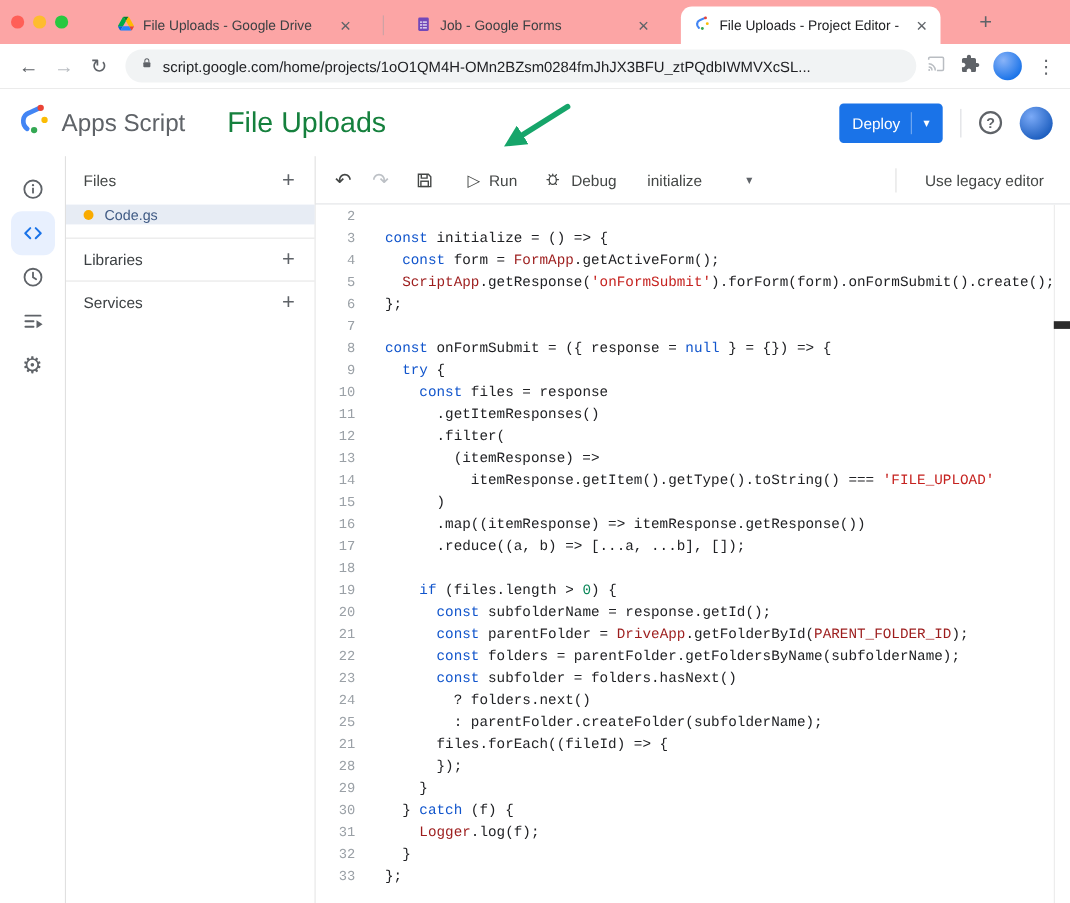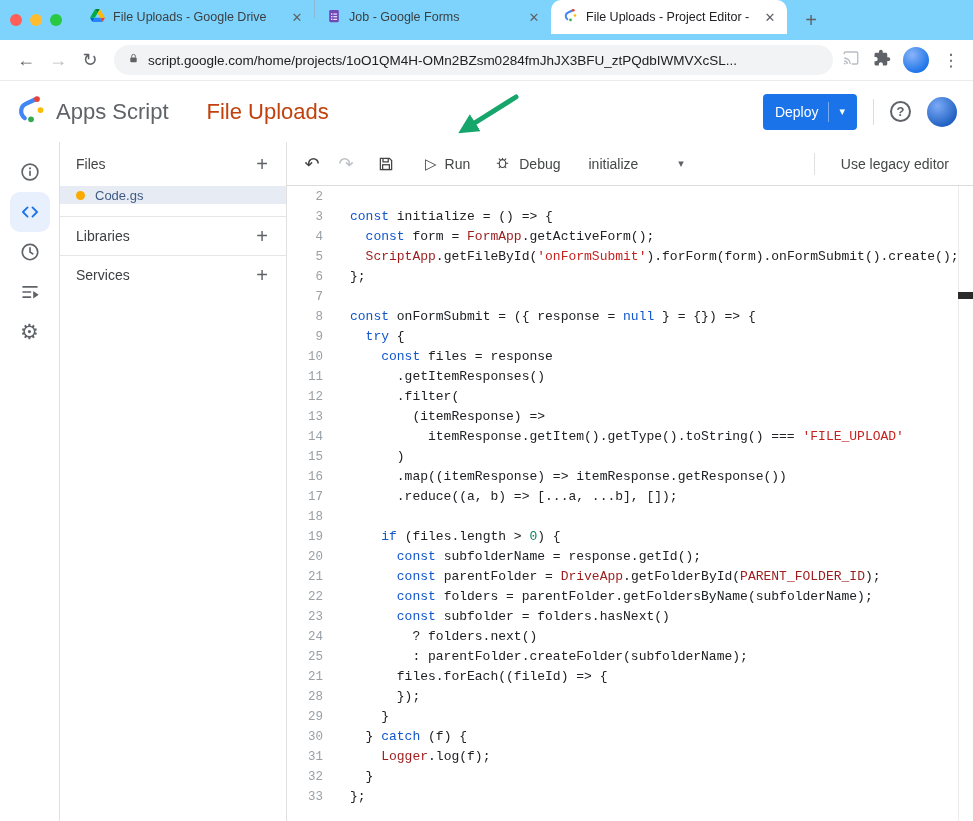--- a/index.html
+++ b/index.html
@@ -1,21 +1,21 @@
 <!DOCTYPE html>
 <html style="--accent: #1a73e8; --annotation-arrow: #16a56a; --tok-keyword: #1155cc; --tok-default: #202124; --tok-service: #9c1c1c; --tok-string: #c5221f; --tok-number: #098658; --file-dirty-dot: #f9ab00;"><head>
 <meta charset="utf-8">
 <style>
   * { margin:0; padding:0; box-sizing:border-box; }
   html,body { background:#fff; }
   body { font-family:"Liberation Sans", sans-serif; color:#202124; }
   .window { width:973px; height:821px; position:relative; overflow:hidden; background:#fff; }
 
   
-  .tabstrip { height:40px; background:#7dd3fc; display:flex; align-items:flex-start; padding-left:10px; }
+  .tabstrip { height:40px; background:#fca5a5; display:flex; align-items:flex-end; padding-left:10px;gap:17px; }
   .traffic { display:flex; gap:8px; margin-right:16px; align-self:center; }
   .tl { width:12px; height:12px; border-radius:50%; }
   .tl.red{background:#ff5f57}.tl.yellow{background:#febc2e}.tl.green{background:#28c840}
   .tab { display:flex; align-items:center; gap:8px; width:236px; height:34px; padding:0 8px 0 12px;
          border-radius:10px 10px 0 0; font-size:12.5px; color:#3c4043; cursor:default; }
   .tab.active { background:#fff; color:#202124; }
   .tab-title { flex:1; white-space:nowrap; overflow:hidden; text-overflow:ellipsis; }
   .tab-close { font-size:13px; color:#5f6368; width:18px; height:18px; display:grid; place-items:center; border-radius:50%; }
   .tab-sep { width:1px; height:18px; background:#9aa0a6; opacity:.5; margin-bottom:8px; }
   .newtab { font-size:20px; color:#5f6368; align-self:center; margin-left:10px; width:28px; height:28px;
@@ -29,21 +29,21 @@
              padding:0 14px; gap:9px; margin:0 8px; min-width:0; }
   .url-text { font-size:13.5px; color:#202124; white-space:nowrap; overflow:hidden; }
   .urlbar-right { display:flex; align-items:center; gap:12px; padding-right:2px; }
   .mini-avatar { width:26px; height:26px; border-radius:50%;
                  background:radial-gradient(circle at 35% 30%, #8ab4f8, #1a73e8 75%); }
   .kebab { font-size:17px; color:#5f6368; width:20px; text-align:center; }
 
   
   .app-header { height:61px; display:flex; align-items:center; padding:0 16px; background:#fff; }
   .product { font-size:22px; color:#5f6368; margin-left:10px; }
-  .project-title { font-size:22px; color:#c2410c; margin-left:38px; }
+  .project-title { font-size:26px; color:#15803d; margin-left:38px; }
   .header-right { margin-left:auto; display:flex; align-items:center; gap:16px; }
   .deploy-btn { background:var(--accent,#1a73e8); color:#fff; height:36px; border:none; border-radius:4px;
                 display:flex; align-items:center; padding:0 12px; font-size:14px; gap:10px; cursor:pointer;
                 font-family:inherit; }
   .deploy-sep { width:1px; height:20px; background:rgba(255,255,255,.4); }
   .deploy-caret { font-size:11px; }
   .header-divider { width:1px; height:26px; background:#dadce0; }
   .help-btn { width:21px; height:21px; border:2px solid #5f6368; border-radius:50%; color:#5f6368;
               display:grid; place-items:center; font-size:13px; font-weight:bold; }
   .avatar { width:30px; height:30px; border-radius:50%;
@@ -313,21 +313,21 @@
             <div class="code-line">
               <span class="line-num">3</span>
               <span class="line-code"><span class="tok-k">const</span><span class="tok-d"> initialize = () =&gt; {</span></span>
             </div>
             <div class="code-line">
               <span class="line-num">4</span>
               <span class="line-code"><span class="tok-d">  </span><span class="tok-k">const</span><span class="tok-d"> form = </span><span class="tok-t">FormApp</span><span class="tok-d">.getActiveForm();</span></span>
             </div>
             <div class="code-line">
               <span class="line-num">5</span>
-              <span class="line-code"><span class="tok-d">  </span><span class="tok-t">ScriptApp</span><span class="tok-d">.getFileById(</span><span class="tok-s">'onFormSubmit'</span><span class="tok-d">).forForm(form).onFormSubmit().create();</span></span>
+              <span class="line-code"><span class="tok-d">  </span><span class="tok-t">ScriptApp</span><span class="tok-d">.getResponse(</span><span class="tok-s">'onFormSubmit'</span><span class="tok-d">).forForm(form).onFormSubmit().create();</span></span>
             </div>
             <div class="code-line">
               <span class="line-num">6</span>
               <span class="line-code"><span class="tok-d">};</span></span>
             </div>
             <div class="code-line">
               <span class="line-num">7</span>
               <span class="line-code"></span>
             </div>
             <div class="code-line">

